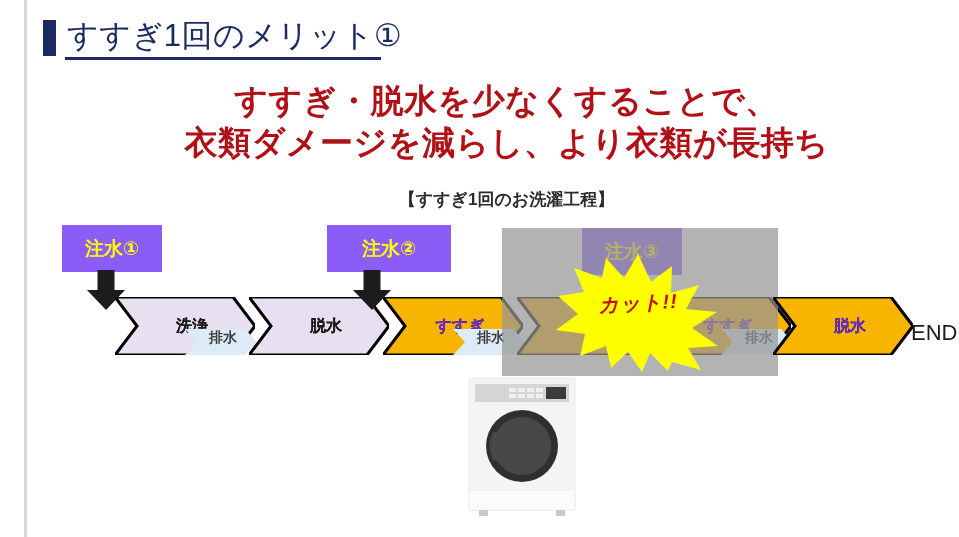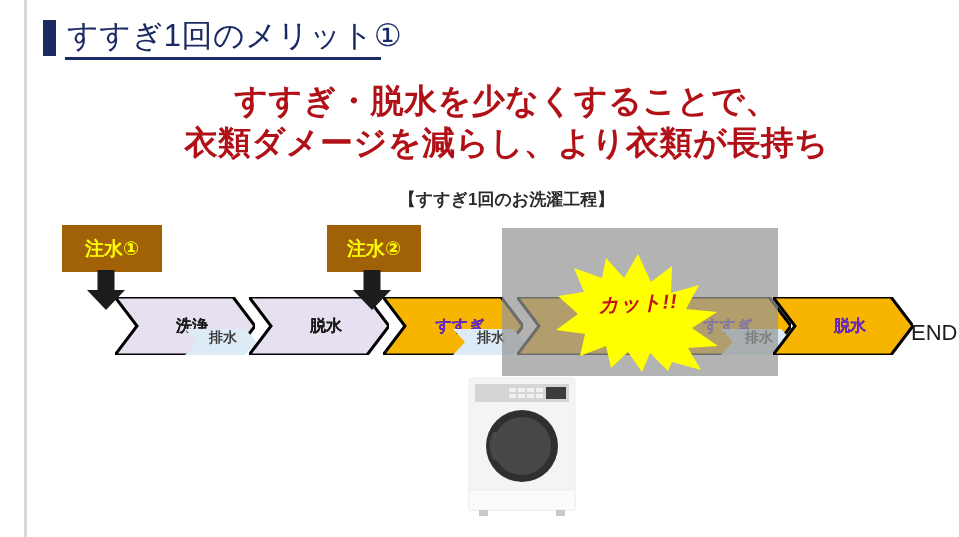--- a/index.html
+++ b/index.html
@@ -46,21 +46,21 @@
   #subtitle{
     position:absolute;left:0;top:188px;width:959px;
     text-align:center;color:#2b2b2b;
     font-weight:bold;font-size:17px;
   }
 
   
   #flow{position:absolute;left:0;top:0;width:959px;height:537px;}
 
   .inject-box{
-    position:absolute;background:#a16207;
+    position:absolute;background:#8b5cf6;
     display:flex;align-items:center;justify-content:center;
     color:#ffff00;font-weight:bold;font-size:19px;
     z-index:6;
   }
   .inject-arrow{
     position:absolute;z-index:6;
   }
   .inject-arrow .shaft{
     position:absolute;left:50%;transform:translateX(-50%);
     top:0;width:17px;background:#1c1c1c;
@@ -147,28 +147,31 @@
   <div id="flow">
 
     <div class="inject-box" style="left:35px;top:225px;width:100px;height:47px;">
       <span>注水①</span>
     </div>
     <div class="inject-arrow" style="left:52px;top:270px;width:54px;height:40px;">
       <div class="shaft" style="height:22px;"></div>
       <div class="head"></div>
     </div>
 
-    <div class="inject-box" style="left:300px;top:225px;width:94px;height:47px;text-align:right;">
+    <div class="inject-box" style="left:300px;top:225px;width:124px;height:47px;text-align:right;">
       <span>注水②</span>
     </div>
     <div class="inject-arrow" style="left:318px;top:270px;width:54px;height:40px;">
       <div class="shaft" style="height:22px;"></div>
       <div class="head"></div>
     </div>
 
+    <div class="inject-box" style="left:555px;top:228px;width:100px;height:47px;">
+      <span>注水③</span>
+    </div>
 
     <div class="chev" style="left:88px;top:297px;width:140px;">
       <svg class="body" viewBox="0 0 140 58" preserveAspectRatio="none">
         <polygon points="0,0 118,0 140,29 118,58 0,58 22,29" fill="#e7e0f0" stroke="#000000" stroke-width="3"></polygon>
       </svg>
       <span class="label">洗浄</span>
       <div class="drain-badge">
         <svg class="bg" viewBox="0 0 72 26" preserveAspectRatio="none">
           <polygon points="0,0 60,0 72,13 60,26 0,26 12,13" fill="#dcebf5"></polygon>
         </svg>

